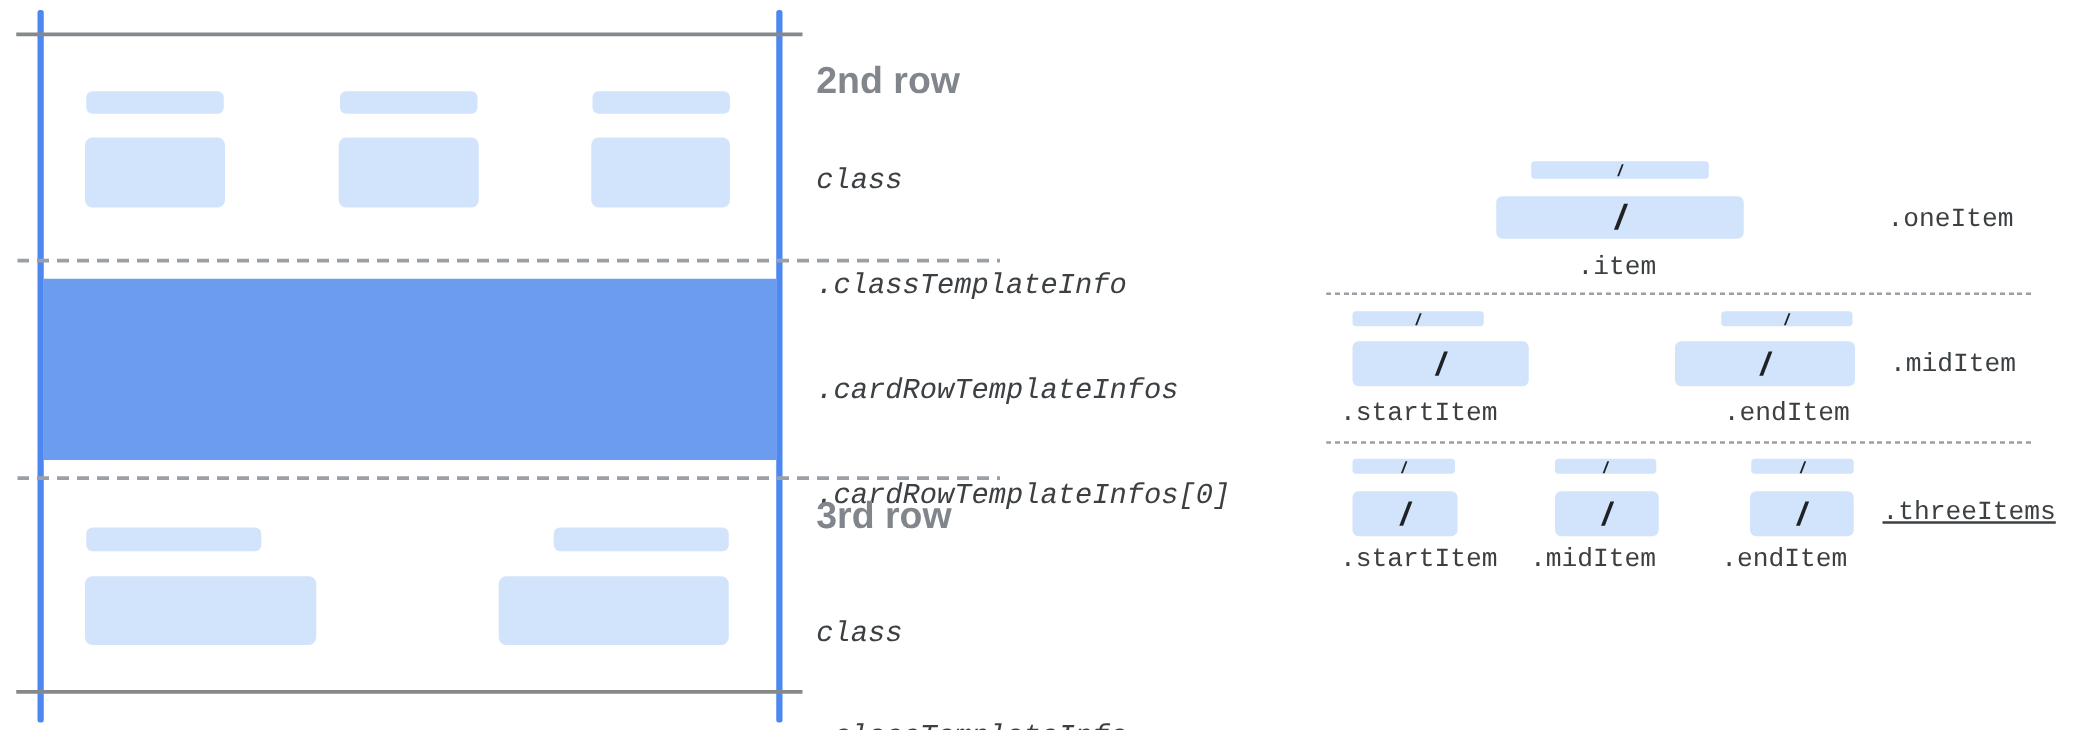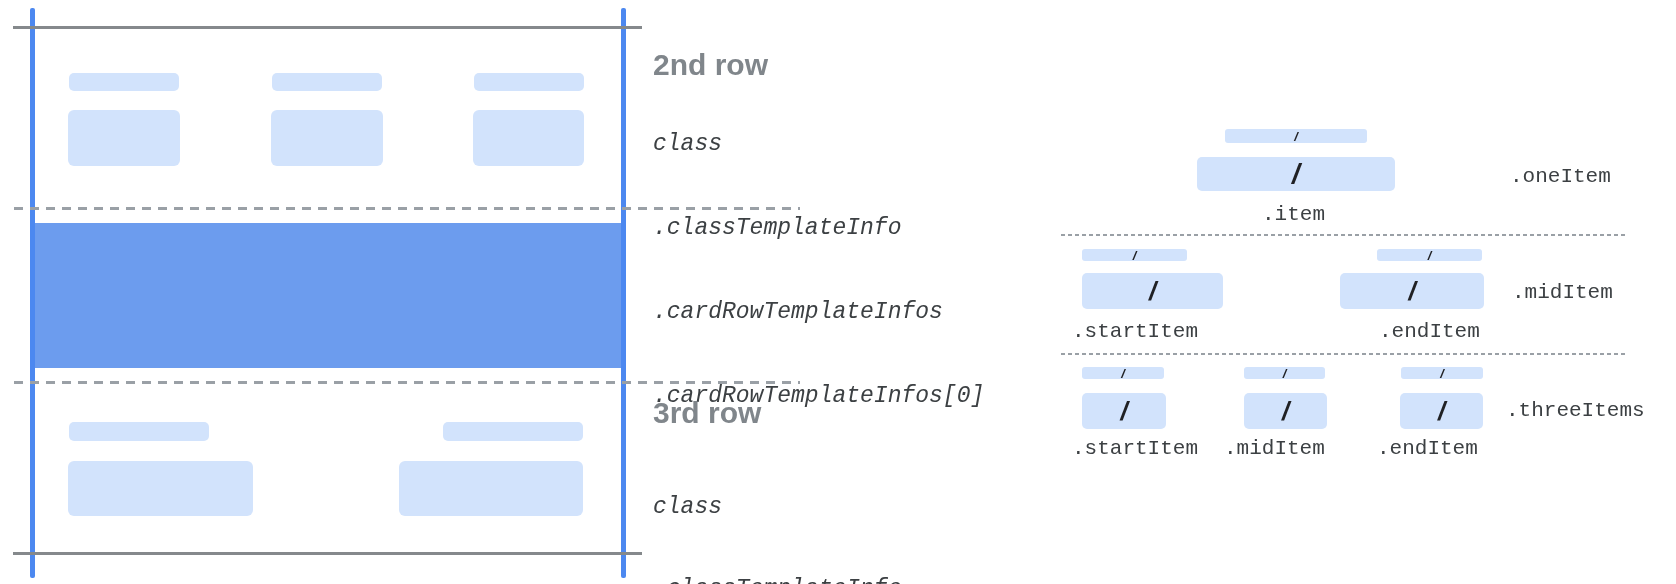--- a/index.html
+++ b/index.html
@@ -115,15 +115,15 @@
   </div>
   <div class="bar sm" style="left:1401px;top:367px;width:82px;height:12px;">
     <span>/</span>
   </div>
   <div class="bar lg" style="left:1400px;top:393px;width:83px;height:36px;">
     <span>/</span>
   </div>
   <div class="rlabel" style="left:1072px;top:437px;">.startItem</div>
   <div class="rlabel" style="left:1224px;top:437px;">.midItem</div>
   <div class="rlabel" style="left:1377px;top:437px;">.endItem</div>
-  <div class="rlabel" style="left:1506px;top:399px;">.threeItems</div>
+  <div class="rlabel" style="left:1506px;top:399px;text-decoration:underline;">.threeItems</div>
 
 </div>
 
 </body></html>

